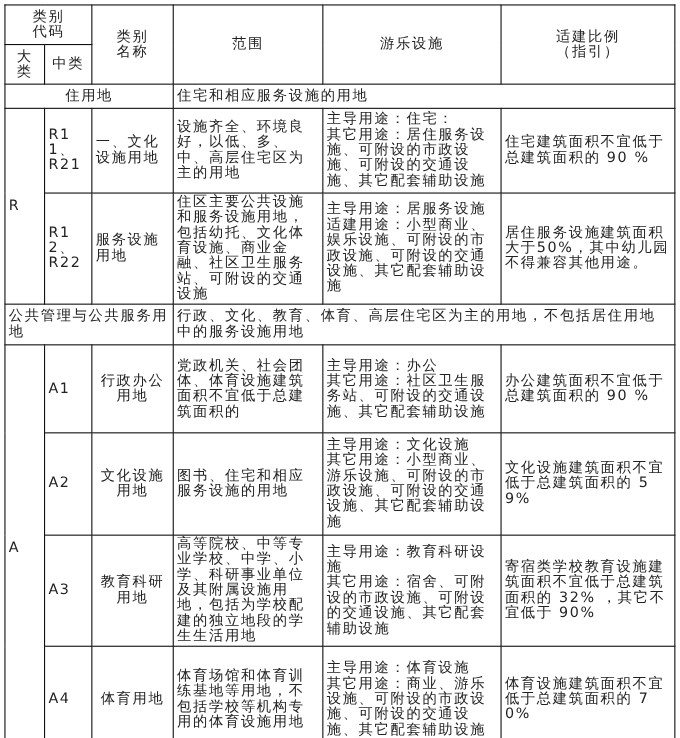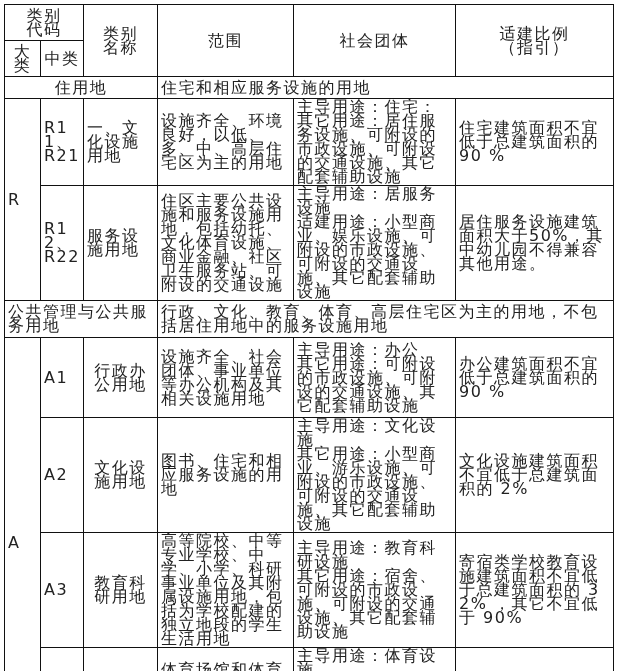--- a/index.html
+++ b/index.html
@@ -1,20 +1,20 @@
 <!DOCTYPE html>
 <html><head>
 <meta charset="utf-8">
 <style>
   html, body { margin: 0; padding: 0; background: #ffffff; }
   body { width: 618px; height: 671px; position: relative; overflow: hidden;
          font-family: "DejaVu Sans", sans-serif; color: #222; }
   table { position: absolute; left: 4px; top: 4px; border-collapse: collapse;
           table-layout: fixed; width: 609px; }
-  td { border: 1.3px solid #111; font-size: 16px; line-height: 14px;
+  td { border: 1.3px solid #111; font-size: 13px; line-height: 14px;
        padding: 1px 3px; vertical-align: middle; letter-spacing: 1.5px;
        word-break: break-all; white-space: normal; }
   .c { text-align: center; }
   .pre { white-space: pre-line; }
 </style>
 </head>
 <body>
 
 <table>
   <colgroup>
@@ -25,21 +25,21 @@
       <col style="width:162px">
       <col style="width:158px">
   </colgroup>
   <tbody>
       <tr style="height:36px">
     <td colspan="2" class="c pre">类别
 代码</td>
     <td rowspan="2" class="c pre">类别
 名称</td>
     <td rowspan="2" class="c">范围</td>
-    <td rowspan="2" class="c">社会团体</td>
+    <td rowspan="2" class="c">游乐设施</td>
     <td rowspan="2" class="c pre">适建比例
 （指引）</td>
   </tr>
   <tr style="height:36px">
     <td class="c pre">大
 类</td>
     <td class="c">中类</td>
   </tr>
 
   <tr style="height:22px">
@@ -67,32 +67,32 @@
   </tr>
 
   <tr style="height:37px">
     <td colspan="3">公共管理与公共服务用地</td>
     <td colspan="3">行政、文化、教育、体育、高层住宅区为主的用地，不包括居住用地中的服务设施用地</td>
   </tr>
   <tr style="height:80px">
     <td rowspan="4">A</td>
     <td>A1</td>
     <td class="c">行政办公用地</td>
-    <td>设施齐全、社会团体、事业单位等办公机构及其相关设施用地</td>
+    <td>党政机关、社会团体、体育设施建筑面积不宜低于总建筑面积的</td>
     <td class="pre">主导用途：办公
-其它用途：可附设的市政设施、可附设的交通设施、其它配套辅助设施</td>
+其它用途：社区卫生服务站、可附设的交通设施、其它配套辅助设施</td>
     <td>办公建筑面积不宜低于总建筑面积的 90 %</td>
   </tr>
   <tr style="height:93px">
     <td>A2</td>
     <td class="c">文化设施用地</td>
     <td>图书、住宅和相应服务设施的用地</td>
     <td class="pre">主导用途：文化设施
 其它用途：小型商业、游乐设施、可附设的市政设施、可附设的交通设施、其它配套辅助设施</td>
-    <td>文化设施建筑面积不宜低于总建筑面积的 2%</td>
+    <td>文化设施建筑面积不宜低于总建筑面积的 59%</td>
   </tr>
   <tr style="height:88px">
     <td>A3</td>
     <td class="c">教育科研用地</td>
     <td>高等院校、中等专业学校、中学、小学、科研事业单位及其附属设施用地，包括为学校配建的独立地段的学生生活用地</td>
     <td class="pre">主导用途：教育科研设施
 其它用途：宿舍、可附设的市政设施、可附设的交通设施、其它配套辅助设施</td>
     <td>寄宿类学校教育设施建筑面积不宜低于总建筑面积的 32% ，其它不宜低于 90%</td>
   </tr>
   <tr style="height:96px">

